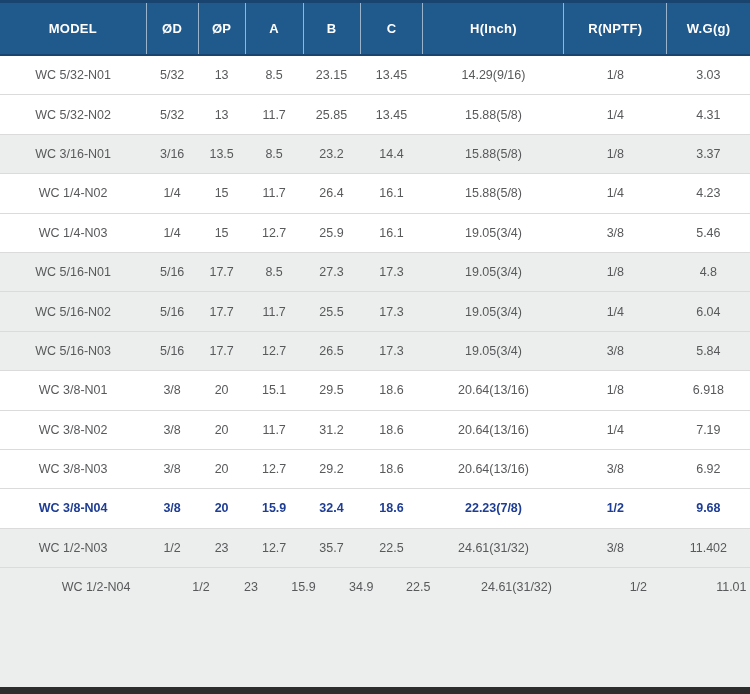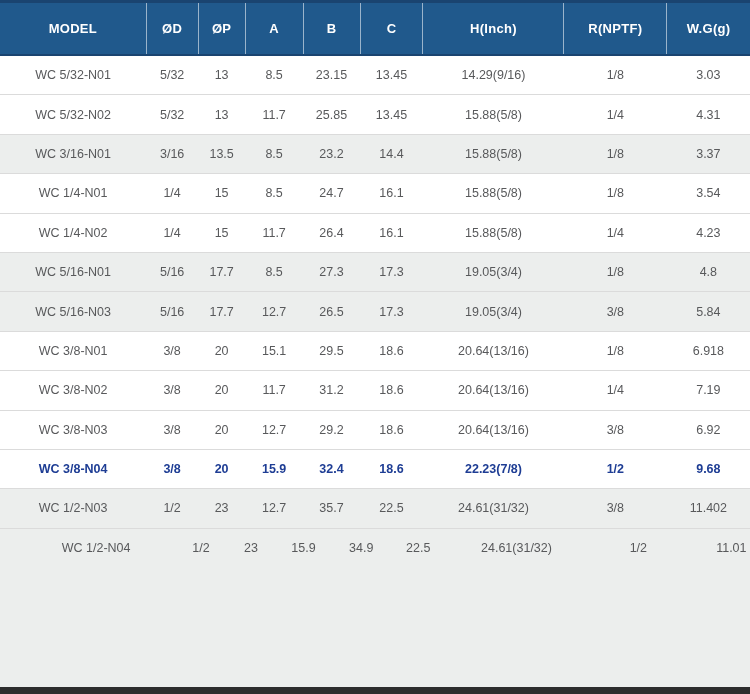--- a/index.html
+++ b/index.html
@@ -102,53 +102,64 @@
         <td>3/16</td>
         <td>13.5</td>
         <td>8.5</td>
         <td>23.2</td>
         <td>14.4</td>
         <td>15.88(5/8)</td>
         <td>1/8</td>
         <td>3.37</td>
       </tr>
       <tr>
-        <td>WC 1/4-N01</td>
-        <td>1/4</td>
-        <td>15</td>
-        <td>8.5</td>
-        <td>24.7</td>
-        <td>16.1</td>
-        <td>15.88(5/8)</td>
-        <td>1/8</td>
-        <td>3.54</td>
-      </tr>
-      <tr>
         <td>WC 1/4-N02</td>
         <td>1/4</td>
         <td>15</td>
         <td>11.7</td>
         <td>26.4</td>
         <td>16.1</td>
         <td>15.88(5/8)</td>
         <td>1/4</td>
         <td>4.23</td>
+      </tr>
+      <tr>
+        <td>WC 1/4-N03</td>
+        <td>1/4</td>
+        <td>15</td>
+        <td>12.7</td>
+        <td>25.9</td>
+        <td>16.1</td>
+        <td>19.05(3/4)</td>
+        <td>3/8</td>
+        <td>5.46</td>
       </tr>
       <tr class="shaded">
         <td>WC 5/16-N01</td>
         <td>5/16</td>
         <td>17.7</td>
         <td>8.5</td>
         <td>27.3</td>
         <td>17.3</td>
         <td>19.05(3/4)</td>
         <td>1/8</td>
         <td>4.8</td>
       </tr>
       <tr class="shaded">
+        <td>WC 5/16-N02</td>
+        <td>5/16</td>
+        <td>17.7</td>
+        <td>11.7</td>
+        <td>25.5</td>
+        <td>17.3</td>
+        <td>19.05(3/4)</td>
+        <td>1/4</td>
+        <td>6.04</td>
+      </tr>
+      <tr class="shaded">
         <td>WC 5/16-N03</td>
         <td>5/16</td>
         <td>17.7</td>
         <td>12.7</td>
         <td>26.5</td>
         <td>17.3</td>
         <td>19.05(3/4)</td>
         <td>3/8</td>
         <td>5.84</td>
       </tr>

